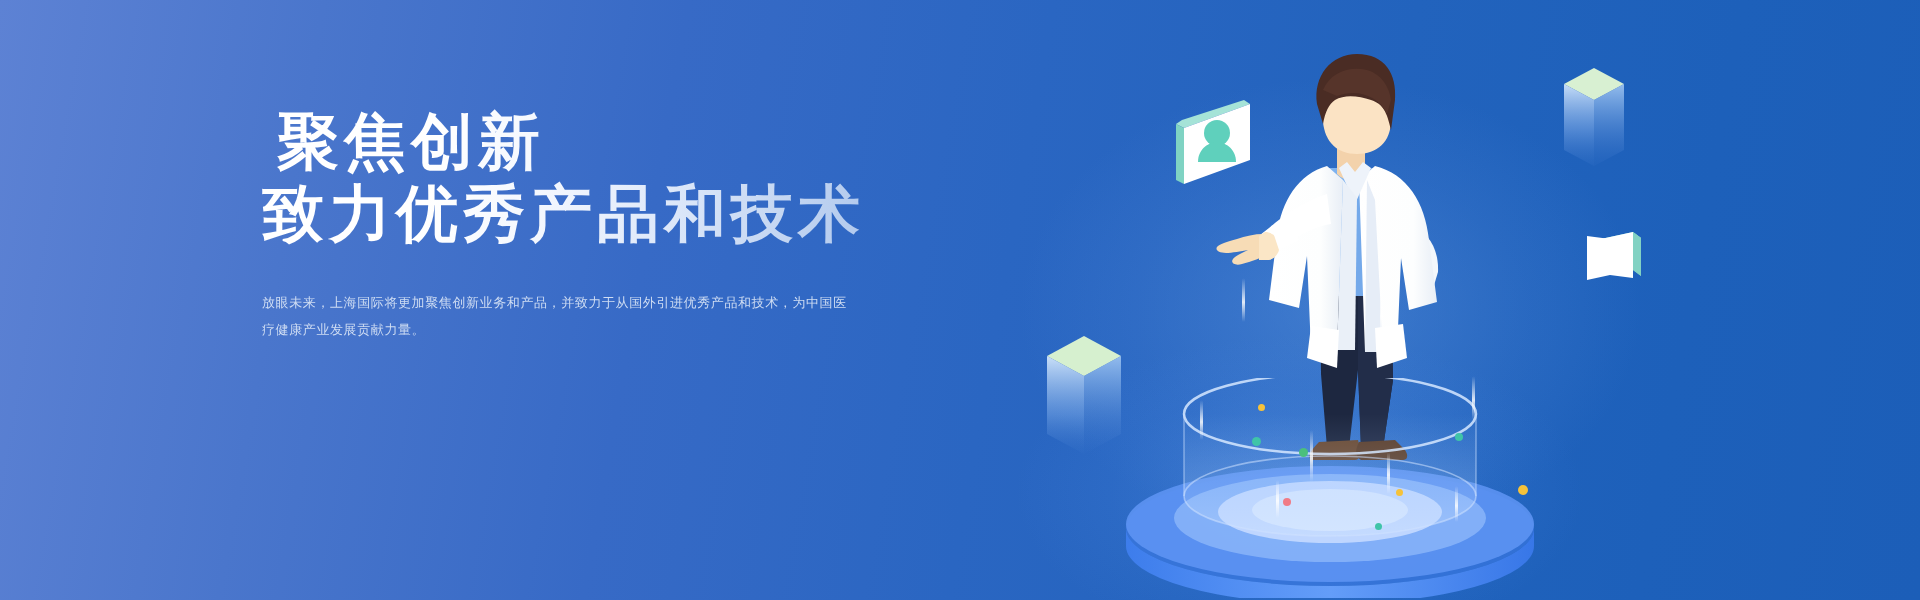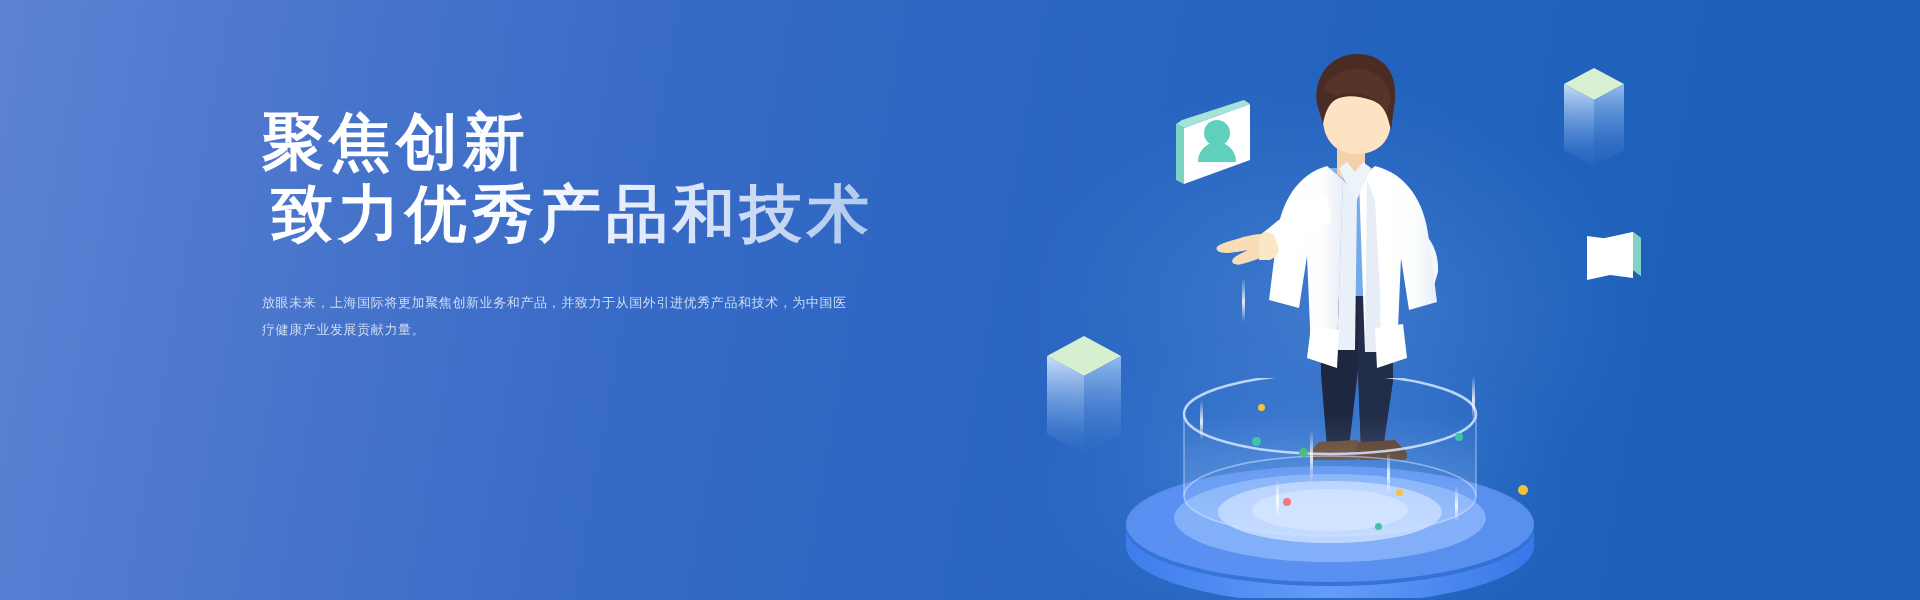--- a/index.html
+++ b/index.html
@@ -34,22 +34,22 @@
     font-weight:bold;
     letter-spacing:5px;
     line-height:1.22;
     white-space:nowrap;
     background:linear-gradient(101deg,#ffffff 0%,#ffffff 26%,#f3f7fe 44%,#dfe9fa 62%,#c8d9f3 78%,#b4cbee 92%,#a9c3ea 100%);
     -webkit-background-clip:text;
     background-clip:text;
     color:transparent;
     -webkit-text-fill-color:transparent;
   }
-  .headline.l1{margin-left:0;}
-  .headline.l2{margin-left:9px;margin-top:-4px;}
+  .headline.l1{margin-left:15px;}
+  .headline.l2{margin-left:0;margin-top:-4px;}
   .subtitle{
     margin-top:38px;
     font-size:13px;
     line-height:27px;
     letter-spacing:.6px;
     color:#cfddf3;
     max-width:590px;
   }
 
   

